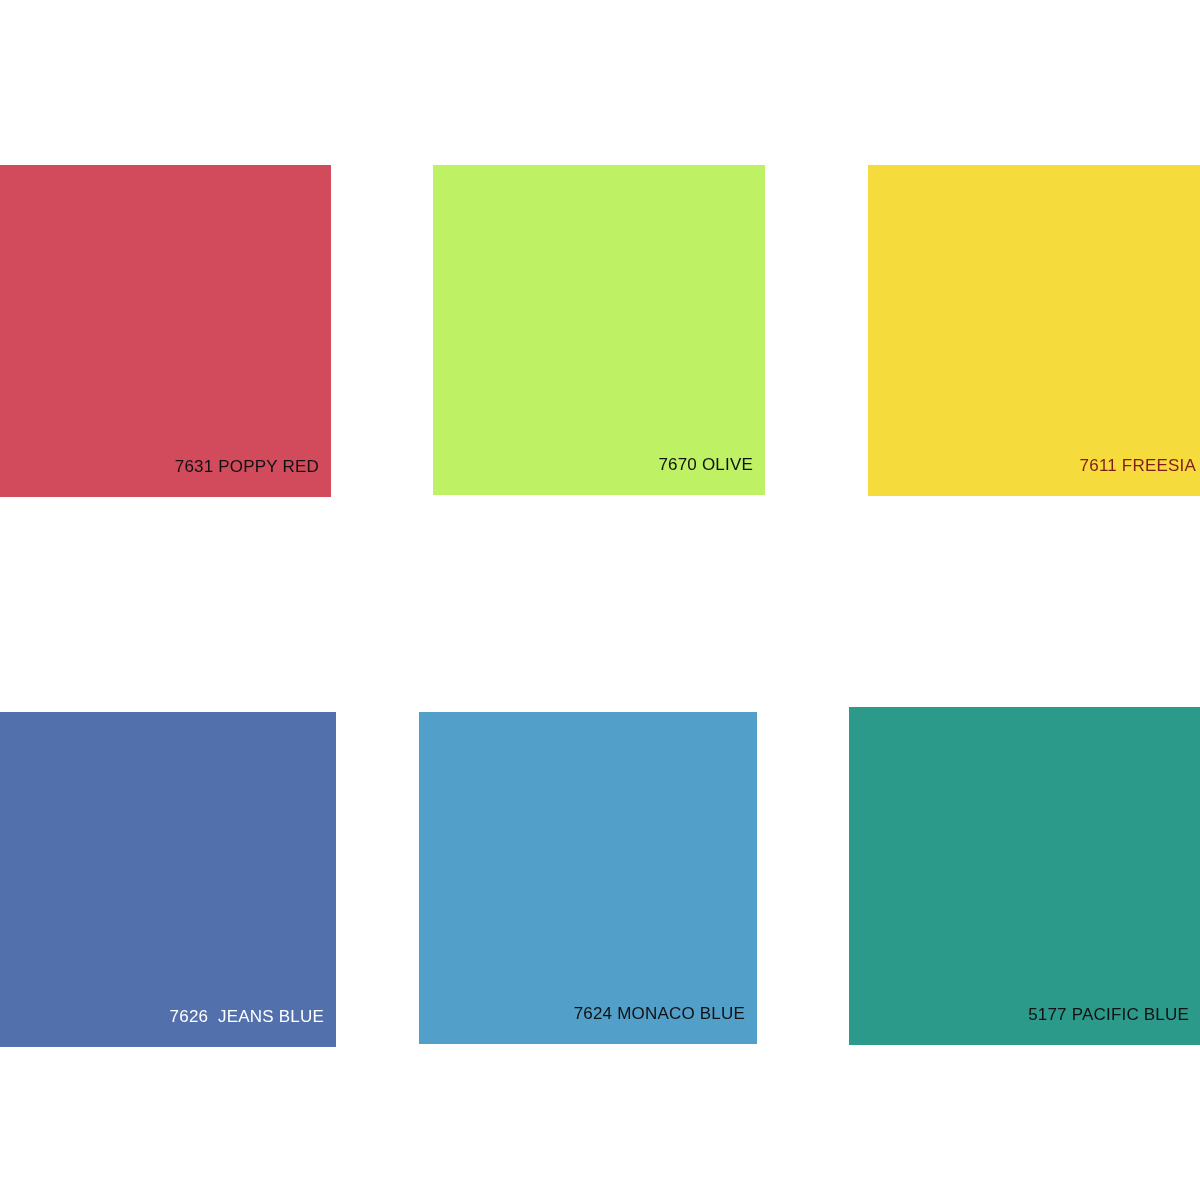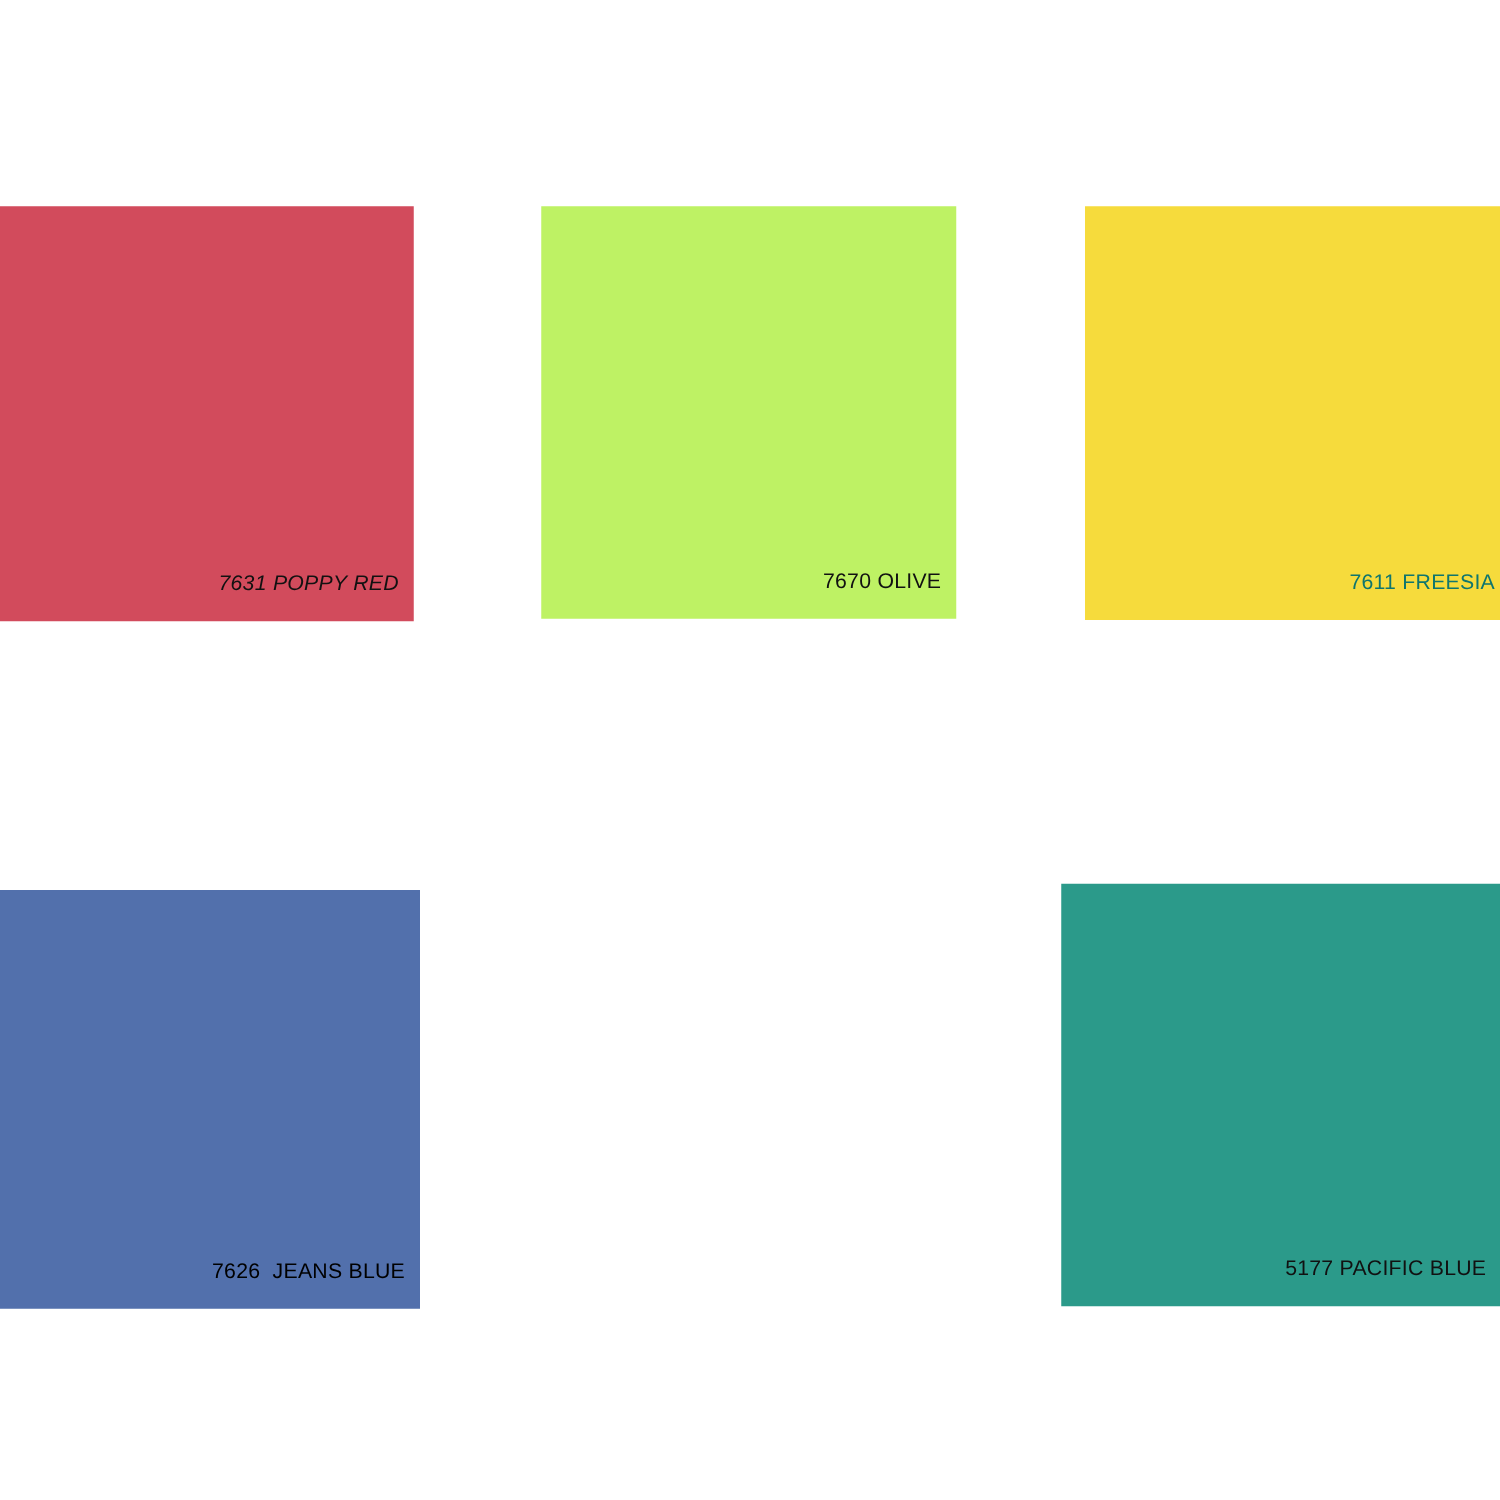--- a/index.html
+++ b/index.html
@@ -35,27 +35,30 @@
     color: #111111;
     white-space: pre;
     line-height: 1;
   }
 </style>
 </head>
 <body>
 
 <div id="swatch-grid">
     <div class="swatch" style="left: -8px; top: 165px; width: 339px; height: 332px; background: rgb(210, 75, 92);">
-      <span class="swatch-label" style="color: rgb(17, 17, 17); font-style: italic;">7631 POPPY RED</span>
+      <span class="swatch-label" style="color: rgb(17, 17, 17);">7631 POPPY RED</span>
     </div>
     <div class="swatch" style="left: 433px; top: 165px; width: 332px; height: 330px; background: #bef264;">
       <span class="swatch-label" style="color: rgb(17, 17, 17);">7670 OLIVE</span>
     </div>
     <div class="swatch" style="left: 868px; top: 165px; width: 340px; height: 331px; background: rgb(246, 219, 60);">
-      <span class="swatch-label" style="color: #0f766e;">7611 FREESIA</span>
+      <span class="swatch-label" style="color: #7f1d1d;">7611 FREESIA</span>
     </div>
     <div class="swatch" style="left: -6px; top: 712px; width: 342px; height: 335px; background: rgb(82, 112, 172);">
-      <span class="swatch-label" style="color: #000000;">7626  JEANS BLUE</span>
+      <span class="swatch-label" style="color: #ffffff;">7626  JEANS BLUE</span>
+    </div>
+    <div class="swatch" style="left: 419px; top: 712px; width: 338px; height: 332px; background: rgb(82, 160, 202);">
+      <span class="swatch-label" style="color: rgb(17, 17, 17);">7624 MONACO BLUE</span>
     </div>
     <div class="swatch" style="left: 849px; top: 707px; width: 352px; height: 338px; background: rgb(43, 154, 138);">
       <span class="swatch-label" style="color: rgb(17, 17, 17);">5177 PACIFIC BLUE</span>
     </div>
   </div>
 
 </body></html>

